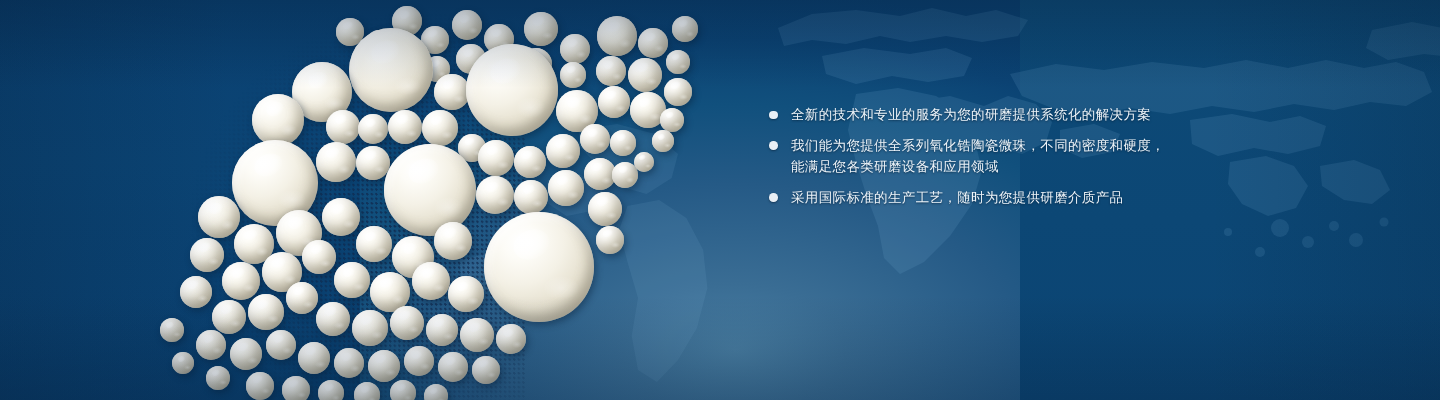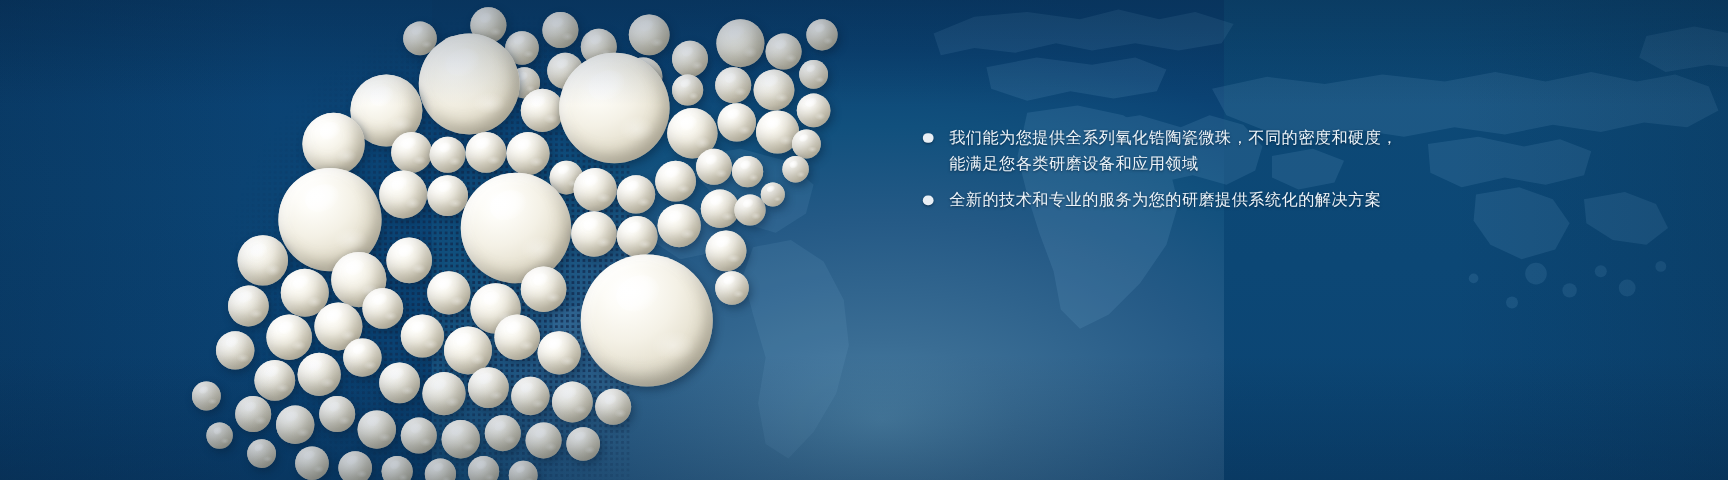--- a/index.html
+++ b/index.html
@@ -312,26 +312,30 @@
 
   <div class="bg-vignette"></div>
 
   <div class="copy">
 
 
     <ul class="bullets">
 
       <li class="bullet">
         <span class="dot"></span>
+        <span class="line">全新的技术和专业的服务为您的研磨提供系统化的解决方案</span>
+      </li>
+
+      <li class="bullet">
+        <span class="dot"></span>
         <span class="line">我们能为您提供全系列氧化锆陶瓷微珠，不同的密度和硬度，</span>
         <span class="line">能满足您各类研磨设备和应用领域</span>
       </li>
 
       <li class="bullet">
         <span class="dot"></span>
-        <span class="line">全新的技术和专业的服务为您的研磨提供系统化的解决方案</span>
+        <span class="line">采用国际标准的生产工艺，随时为您提供研磨介质产品</span>
       </li>
-
 
     </ul>
   </div>
 
 </div>
 
 </body></html>

